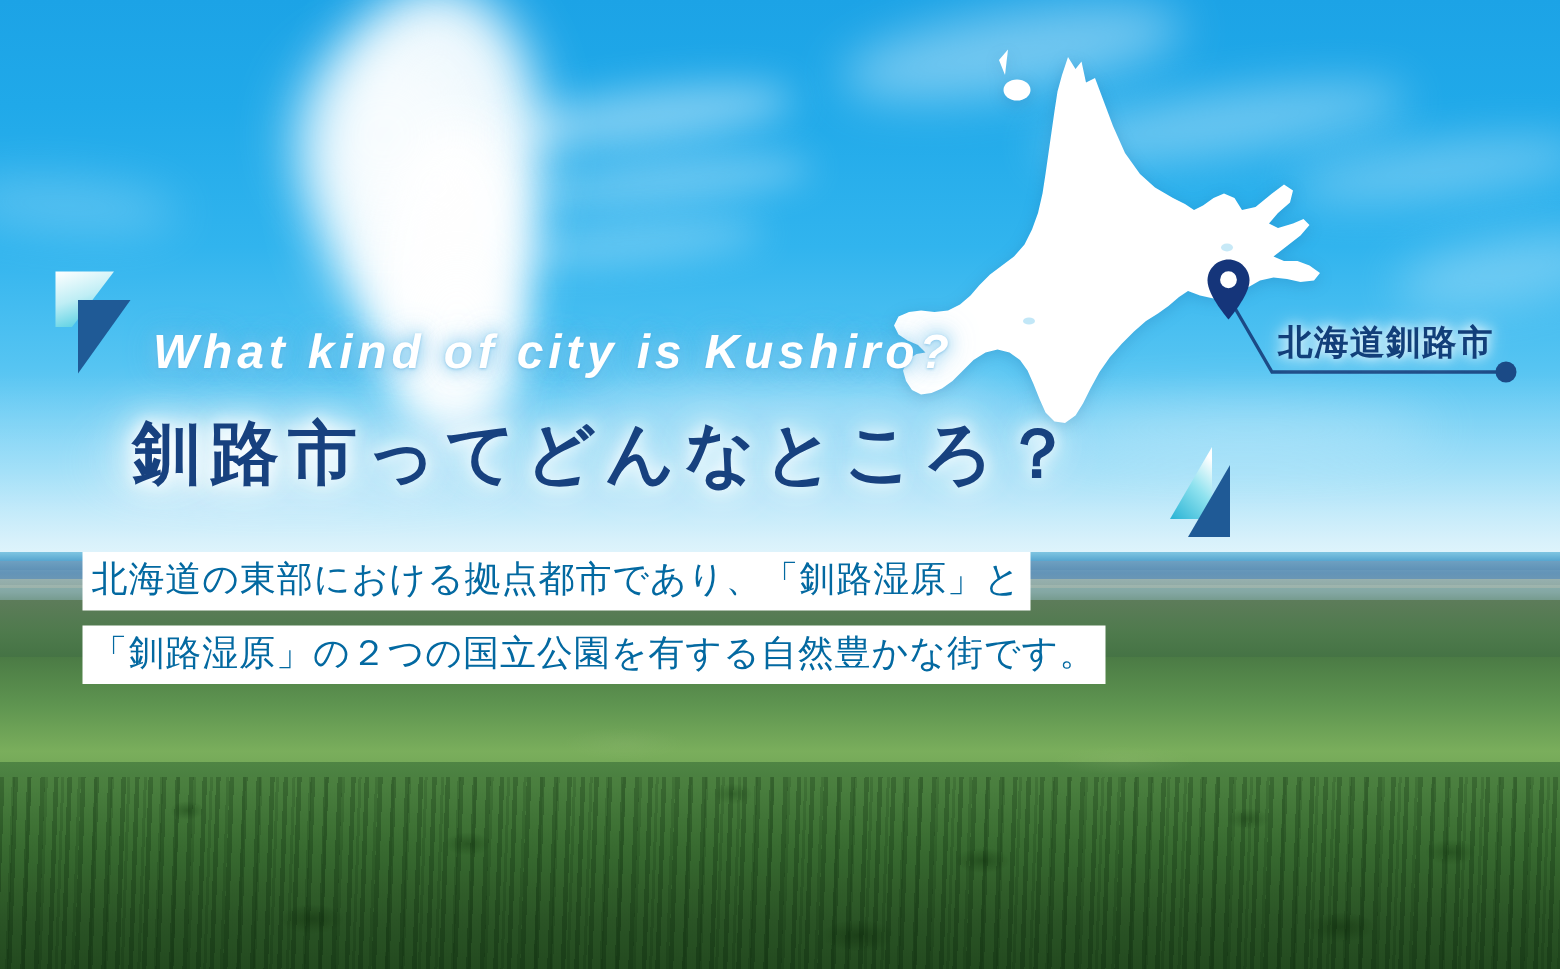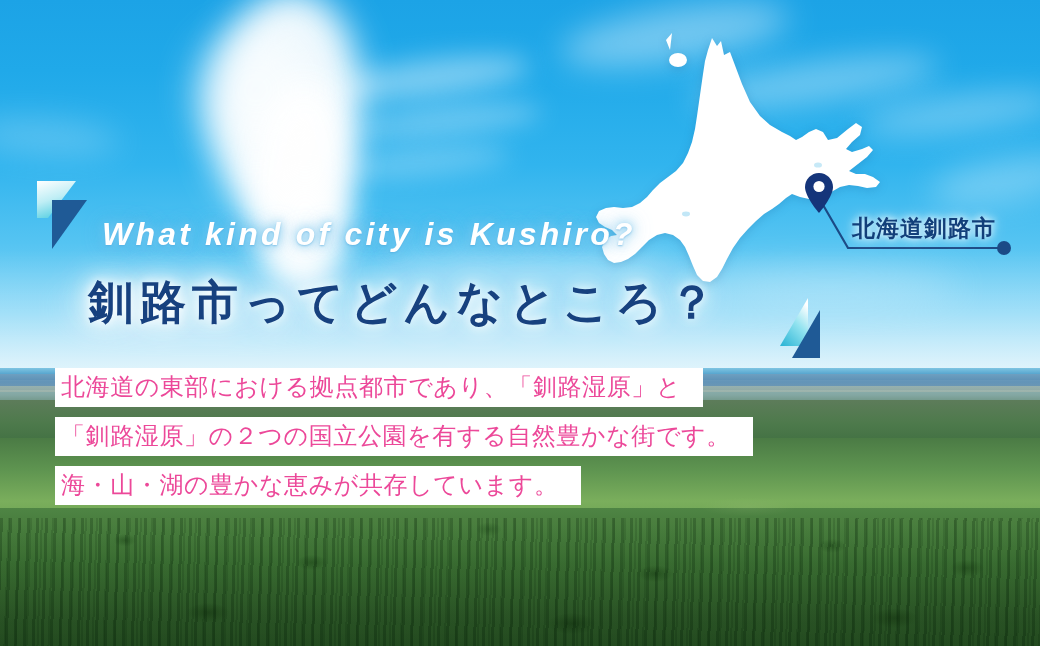--- a/index.html
+++ b/index.html
@@ -126,24 +126,24 @@
       0 0 10px rgba(255,255,255,.98),
       0 0 20px rgba(255,255,255,.95),
       0 0 32px rgba(255,255,255,.85),
       0 0 46px rgba(255,255,255,.6);
   }
 
   .body-copy{position:absolute;left:55px;top:368px;}
   .body-line{
     display:block;width:max-content;
     background:#ffffff;
-    color:#ec4899;
+    color:#0369a1;
     font-size:24px;line-height:1.0;
     letter-spacing:.6px;
-    padding:7px 22px 8px 6px;
+    padding:7px 6px 8px 6px;
     margin-bottom:10px;
     white-space:nowrap;
   }
 </style>
 </head>
 <body>
 
 <div class="stage">
 
   <div class="sky"></div>
@@ -330,16 +330,15 @@
     <path d="M30,2 L30,50 L2,50 Z" fill="url(#gr)"></path>
     <path d="M42,14 L42,62 L14,62 Z" fill="#1f5a96"></path>
   </svg>
 
   <div class="eyebrow">What kind of city is Kushiro?</div>
   <div class="headline">釧路市ってどんなところ？</div>
 
   <div class="body-copy">
     <span class="body-line">北海道の東部における拠点都市であり、「釧路湿原」と</span>
     <span class="body-line">「釧路湿原」の２つの国立公園を有する自然豊かな街です。</span>
-    <span class="body-line">海・山・湖の豊かな恵みが共存しています。</span>
   </div>
 
 </div>
 
 </body></html>

